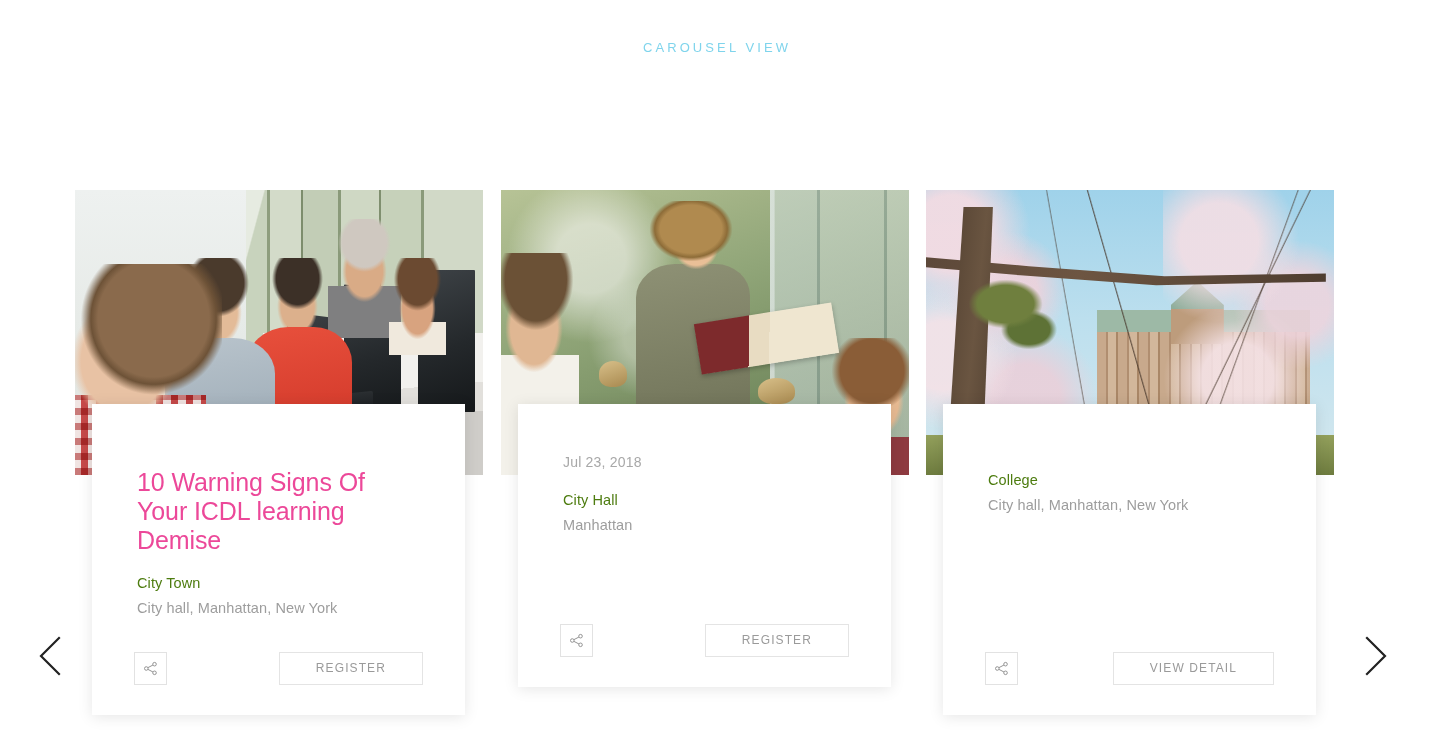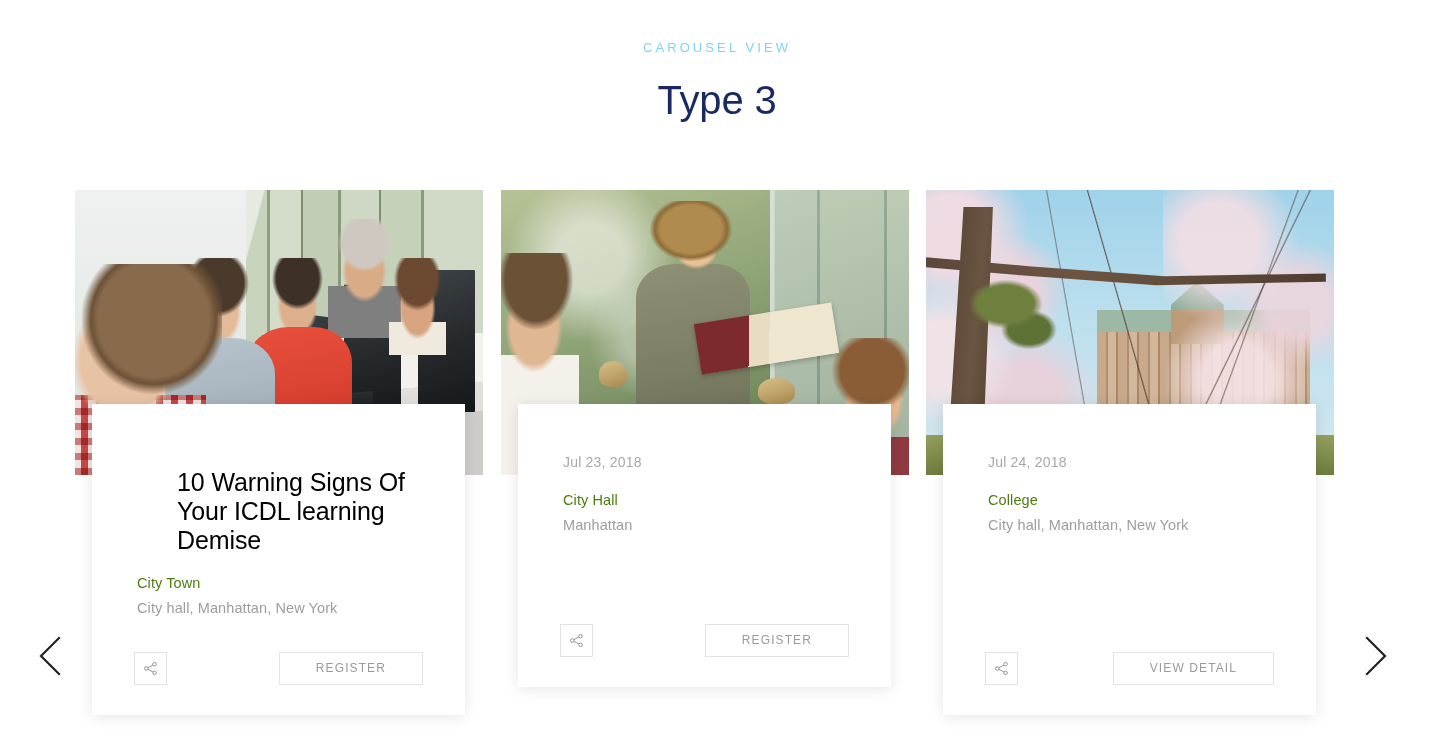--- a/index.html
+++ b/index.html
@@ -288,25 +288,24 @@
   .card-date {
     font-size: 14px;
     color: #a8a8a8;
     line-height: 20px;
     letter-spacing: .2px;
   }
 
   .card-title {
     font-size: 25px;
     font-weight: 400;
-    color: #000000;
+    color: #ec4899;
     line-height: 29px;
     margin-top: 16px;
     letter-spacing: -0.1px;
-    margin-left: 40px;
   }
 
   .card-venue {
     font-size: 14.5px;
     color: #4d7c0f;
     line-height: 20px;
     margin-top: 18px;
     letter-spacing: .1px;
   }
   .card-address {
@@ -350,21 +349,20 @@
     white-space: nowrap;
   }
 </style>
 </head>
 <body>
 
 <div class="page">
 
   <div class="header">
     <div class="eyebrow">CAROUSEL VIEW</div>
-    <div class="page-title">Type 3</div>
   </div>
 
   <div class="carousel">
 
     <button class="arrow prev">
       <span>
         <svg width="26" height="42" viewBox="0 0 26 42" fill="none">
           <path d="M22 3 L4 21 L22 39" stroke="#222222" stroke-width="2.2" stroke-linecap="square" stroke-linejoin="miter" fill="none"></path>
         </svg>
       </span>
@@ -467,21 +465,20 @@
           <div class="layer ground"></div>
           <div class="layer person"></div>
           <div class="layer twigs"></div>
           <div class="layer branch-main"></div>
           <div class="layer branch-trunk"></div>
           <div class="layer moss"></div>
         </div>
 
         <div class="info">
           <div class="info-inner">
-            <div class="card-date">Jul 24, 2018</div>
             <div class="card-venue">College</div>
             <div class="card-address">City hall, Manhattan, New York</div>
           </div>
           <div class="card-actions">
             <button class="share-btn">
               <span>
                 <svg width="15" height="15" viewBox="0 0 16 16" fill="none">
                   <circle cx="12.3" cy="3.4" r="1.9" stroke="#8d8d8d" stroke-width="1" fill="none"></circle>
                   <circle cx="12.3" cy="12.6" r="1.9" stroke="#8d8d8d" stroke-width="1" fill="none"></circle>
                   <circle cx="3.5" cy="8" r="1.9" stroke="#8d8d8d" stroke-width="1" fill="none"></circle>

